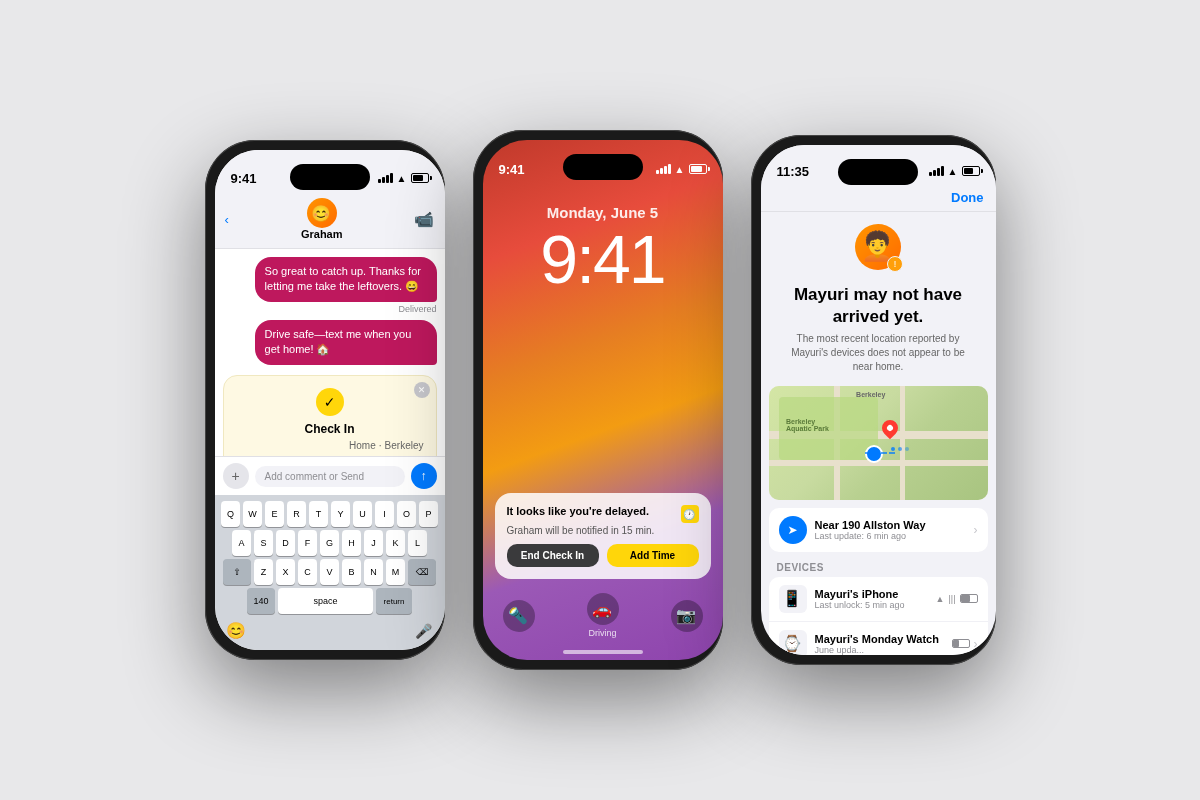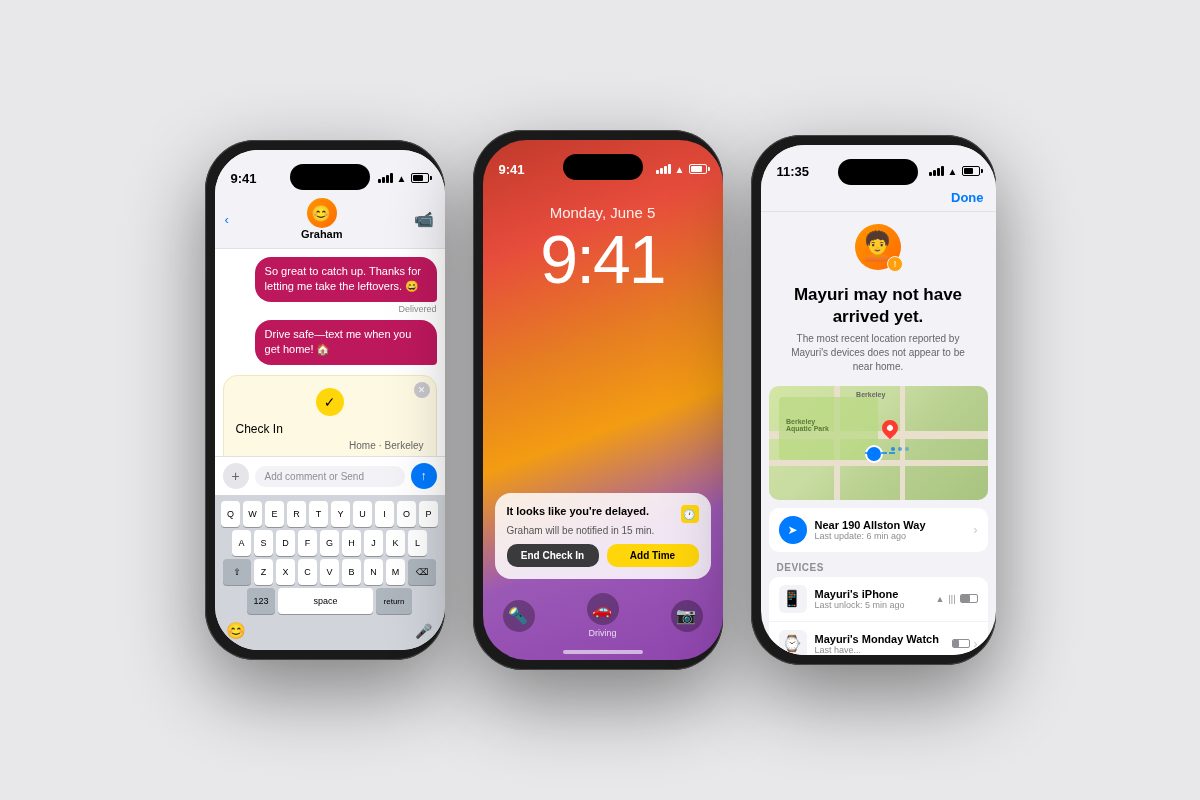--- a/index.html
+++ b/index.html
@@ -81,41 +81,41 @@
     .p1-avatar { width: 30px; height: 30px; border-radius: 50%; background: linear-gradient(135deg, #ff9500, #ff6b00); display: flex; align-items: center; justify-content: center; font-size: 16px; }
     .p1-name { font-size: 11px; color: #000; font-weight: 600; }
     .p1-video { color: #007aff; font-size: 16px; }
     .p1-messages { flex: 1; padding: 8px; overflow: hidden; display: flex; flex-direction: column; gap: 6px; }
     .delivered-label { text-align: right; font-size: 9px; color: #8e8e93; margin-top: -4px; }
     .bubble { padding: 7px 10px; border-radius: 16px; font-size: 11px; max-width: 85%; line-height: 1.4; }
     .bubble-outgoing { background: #be185d; color: white; align-self: flex-end; border-bottom-right-radius: 4px; }
     .check-in-card { background: #fef9e3; border-radius: 14px; padding: 12px; margin: 4px 0; border: 1px solid #f0e8c0; position: relative; }
     .check-in-close { position: absolute; top: 6px; right: 6px; width: 16px; height: 16px; background: #c7c7cc; border-radius: 50%; display: flex; align-items: center; justify-content: center; font-size: 9px; color: #fff; }
     .check-in-check { width: 28px; height: 28px; background: #ffd60a; border-radius: 50%; display: flex; align-items: center; justify-content: center; margin: 0 auto 6px; font-size: 14px; }
-    .check-in-title { font-weight: 400; font-size: 12px; margin-bottom: 4px; }
+    .check-in-title { text-align: center; font-weight: 700; font-size: 12px; margin-bottom: 4px; }
     .check-in-detail { text-align: right; font-size: 10px; color: #666; margin-bottom: 8px; }
     .p1-input-area { border-top: 1px solid #e0e0e5; padding: 6px 8px; display: flex; align-items: center; gap: 6px; }
     .p1-add-btn { width: 26px; height: 26px; background: #e5e5ea; border-radius: 50%; display: flex; align-items: center; justify-content: center; font-size: 14px; color: #666; }
     .p1-input { flex: 1; background: #f2f2f7; border-radius: 14px; padding: 5px 10px; font-size: 10px; color: #8e8e93; border: none; }
     .p1-send-btn { width: 26px; height: 26px; background: #007aff; border-radius: 50%; display: flex; align-items: center; justify-content: center; color: white; font-size: 12px; }
     .keyboard { background: #d1d5db; padding: 6px 4px; }
     .key-row { display: flex; justify-content: center; gap: 3px; margin-bottom: 3px; }
     .key { background: #fff; border-radius: 4px; width: 19px; height: 26px; display: flex; align-items: center; justify-content: center; font-size: 9px; font-weight: 500; box-shadow: 0 1px 0 rgba(0,0,0,0.3); }
     .key-dark { background: #adb5bd; color: #000; }
     .key-wide { width: 28px; }
     .key-space { width: 95px; }
     .key-return { width: 36px; font-size: 8px; }
     .kb-bottom { display: flex; justify-content: space-between; align-items: center; padding: 4px 8px; }
     .emoji-icon { font-size: 16px; }
     .mic-icon { font-size: 14px; color: #666; }
 
     
     .p2-bg { width: 100%; height: 100%; background: linear-gradient(160deg, #c0392b 0%, #e74c3c 20%, #e67e22 40%, #f39c12 55%, #9b59b6 75%, #8e44ad 100%); position: relative; display: flex; flex-direction: column; }
     .p2-status { color: white; }
-    .p2-date { text-align: center; font-size: 15px; font-weight: 400; color: rgba(255,255,255,0.9); margin-top: 20px; }
+    .p2-date { text-align: center; font-size: 15px; font-weight: 700; color: rgba(255,255,255,0.9); margin-top: 20px; }
     .p2-time-big { text-align: center; font-size: 68px; font-weight: 200; color: white; line-height: 1; letter-spacing: -2px; margin: 4px 0; }
     .p2-spacer { flex: 1; }
     .p2-notification { background: rgba(255,255,255,0.85); backdrop-filter: blur(10px); border-radius: 16px; margin: 8px 12px; padding: 12px; }
     .p2-notif-title { font-size: 11px; font-weight: 700; margin-bottom: 2px; }
     .p2-notif-sub { font-size: 10px; color: #555; margin-bottom: 8px; }
     .p2-notif-btns { display: flex; gap: 8px; }
     .p2-btn-end { background: #3a3a3c; color: white; border-radius: 10px; padding: 6px 12px; font-size: 10px; font-weight: 600; border: none; cursor: pointer; flex: 1; text-align: center; }
     .p2-btn-add { background: #ffd60a; color: #000; border-radius: 10px; padding: 6px 12px; font-size: 10px; font-weight: 600; border: none; cursor: pointer; flex: 1; text-align: center; }
     .p2-dock { display: flex; justify-content: space-between; align-items: center; padding: 6px 20px 12px; }
     .dock-icon { width: 32px; height: 32px; border-radius: 50%; display: flex; align-items: center; justify-content: center; font-size: 16px; }
@@ -248,21 +248,21 @@
           <div class="key">Z</div>
           <div class="key">X</div>
           <div class="key">C</div>
           <div class="key">V</div>
           <div class="key">B</div>
           <div class="key">N</div>
           <div class="key">M</div>
           <div class="key key-dark key-wide">⌫</div>
         </div>
         <div class="key-row">
-          <div class="key key-dark key-wide">123</div>
+          <div class="key key-dark key-wide">140</div>
           <div class="key key-space">space</div>
           <div class="key key-dark key-return">return</div>
         </div>
         <div class="kb-bottom">
           <span class="emoji-icon">😊</span>
           <span class="mic-icon">🎤</span>
         </div>
       </div>
     </div>
   </div>
@@ -402,21 +402,21 @@
             <span style="font-size:9px;color:#8e8e93">|||</span>
             <div style="width:18px;height:9px;border:1.5px solid #8e8e93;border-radius:2px;position:relative;">
               <div style="width:60%;height:100%;background:#8e8e93;border-radius:1px;"></div>
             </div>
           </div>
         </div>
         <div class="p3-device">
           <div class="p3-device-icon" style="background:#f2f2f7;">⌚</div>
           <div class="p3-device-info">
             <div class="p3-device-name">Mayuri's Monday Watch</div>
-            <div class="p3-device-sub">Last have...</div>
+            <div class="p3-device-sub">June upda...</div>
           </div>
           <div class="p3-device-status">
             <div style="width:18px;height:9px;border:1.5px solid #8e8e93;border-radius:2px;position:relative;">
               <div style="width:40%;height:100%;background:#8e8e93;border-radius:1px;"></div>
             </div>
             <span class="p3-chevron">›</span>
           </div>
         </div>
       </div>
     </div>

